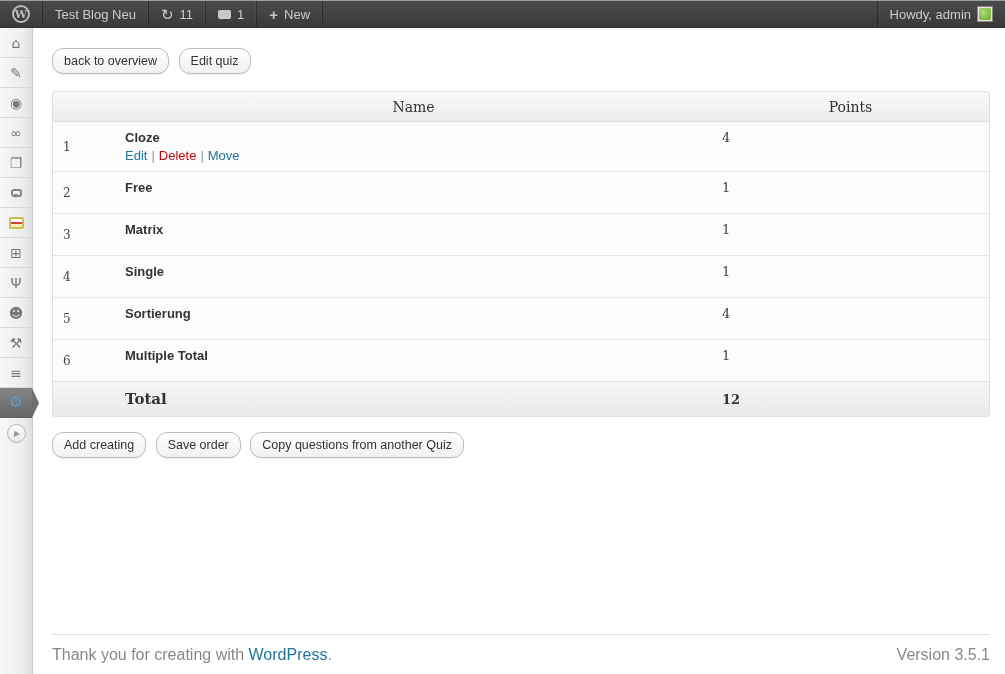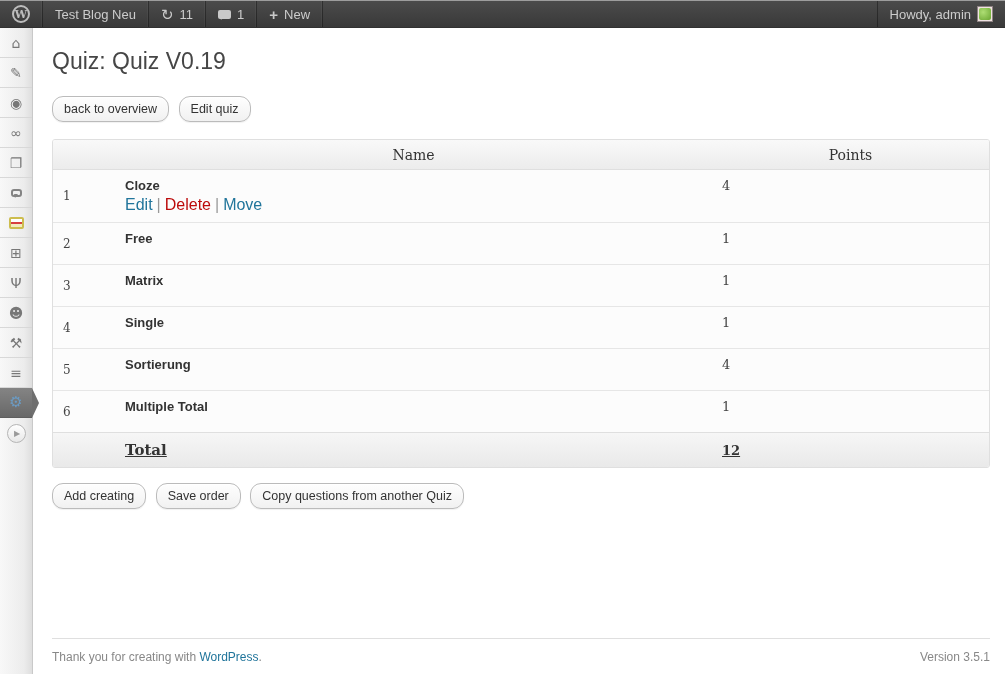--- a/index.html
+++ b/index.html
@@ -73,34 +73,34 @@
          font-family:"DejaVu Serif", serif; color:#333; background:#fcfcfc; }
   table.questions thead th { background:linear-gradient(to bottom,#f9f9f9,#ececec);
          font-weight:normal; font-size:14px; text-align:center; padding:6px 10px;
          height:30px; border-bottom:1px solid #dfdfdf; }
   table.questions tbody th, table.questions tbody td { height:42px; padding:8px 10px; font-size:13px; }
   table.questions tbody th.rownum { font-weight:normal; font-size:12px; text-align:left;
          vertical-align:middle; color:#444; }
   table.questions tbody td { vertical-align:top; color:#444; }
   table.questions tbody tr + tr th, table.questions tbody tr + tr td { border-top:1px solid #e6e6e6; }
   .qname { font-family:"Liberation Sans", sans-serif; font-size:13px; font-weight:bold; color:#333; }
-  .row-actions { font-family:"Liberation Sans", sans-serif; font-size:16px; margin-top:3px; }
+  .row-actions { font-family:"Liberation Sans", sans-serif; font-size:13px; margin-top:3px; }
   .row-actions a { text-decoration:none; cursor:pointer; }
   .row-actions .sep { color:#999; padding:0 4px; }
   .a-edit, .a-move { color:var(--link-blue,#21759b); }
   .a-delete { color:var(--delete-red,#bc0b0b); }
   table.questions tfoot th, table.questions tfoot td {
          background:linear-gradient(to bottom,#f6f6f6,#e9e9e9);
-         border-top:1px solid #dfdfdf; padding:8px 10px; height:18px; text-align:left;text-decoration:underline; }
+         border-top:1px solid #dfdfdf; padding:8px 10px; height:18px; text-align:left; }
   .total-label { font-size:15px; font-weight:bold; }
   .total-value { font-size:13px; font-weight:bold; }
 
   
   .footer { margin-top:auto; border-top:1px solid #dfdfdf; padding:11px 0 10px;
-            display:flex; justify-content:space-between; font-size:12px; color:#888; }
+            display:flex; justify-content:space-between; font-size:16px; color:#888; }
   .footer a { color:var(--link-blue,#21759b); text-decoration:none; cursor:pointer; }
 </style>
 </head>
 <body>
 
 <div class="admin-bar">
   <div class="ab-left">
     <div class="ab-item">
       <span class="wp-logo">W</span>
     </div>
@@ -171,21 +171,20 @@
       </div>
       <div class="menu-item active">
         <span class="glyph">⚙</span>
       </div>
       <div class="menu-item collapse">
         <span class="collapse-circle">▶</span>
       </div>
     </div>
 
   <div class="main">
-    <h1 class="page-title">Quiz: Quiz V0.19</h1>
 
     <div class="btn-row">
       <button class="btn">back to overview</button>
       <button class="btn">Edit quiz</button>
     </div>
 
     <table class="questions">
       <colgroup>
           <col style="width:62px">
           <col>

